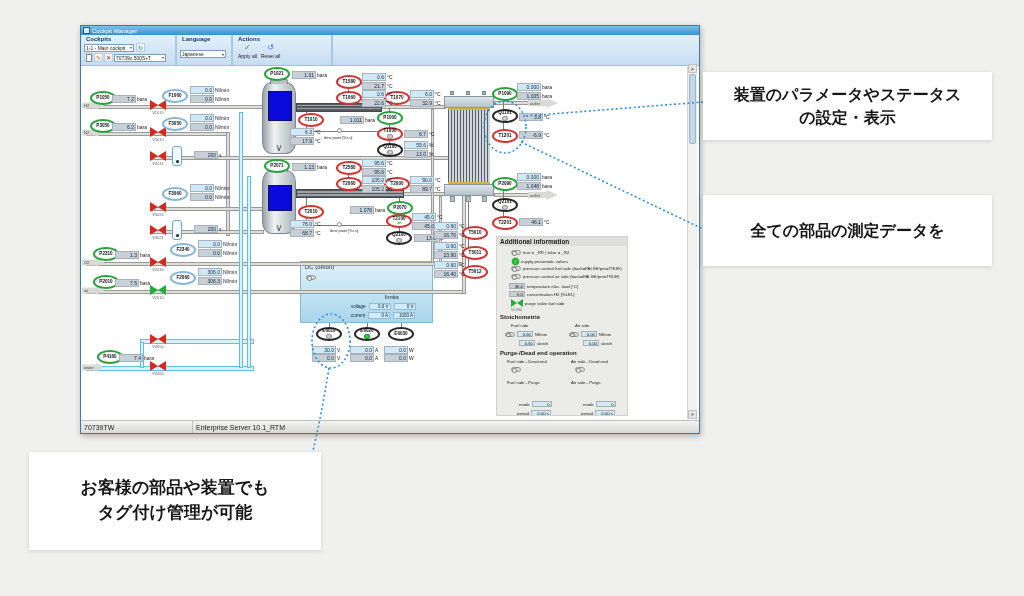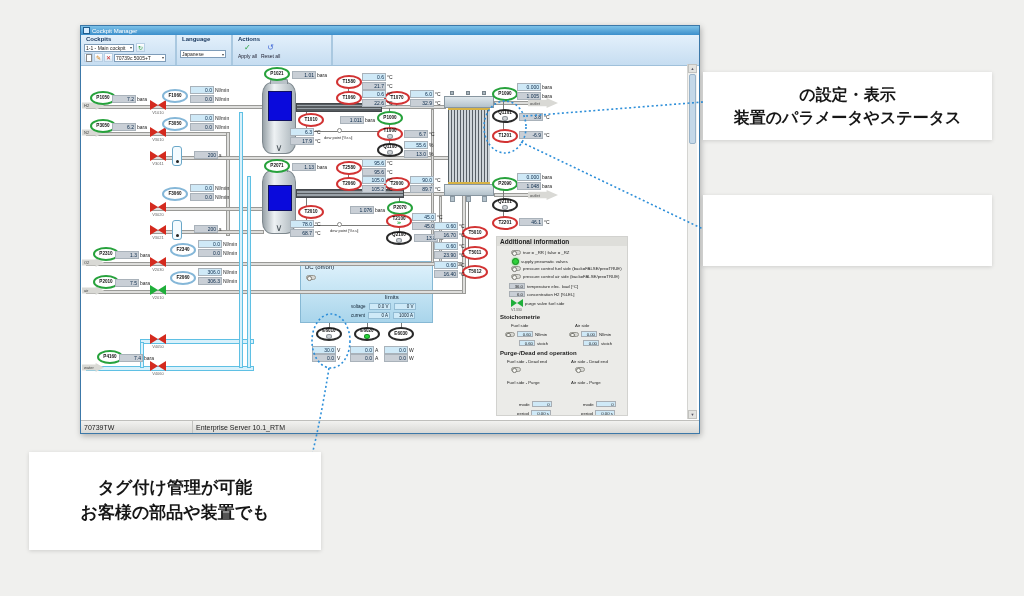--- a/index.html
+++ b/index.html
@@ -736,21 +736,22 @@
 
 <svg id="annot" width="1024" height="596">
     <ellipse cx="505" cy="127" rx="21" ry="26" fill="none" stroke="#2e8fd9" stroke-width="1.6" stroke-dasharray="2 2.5"></ellipse>
     <ellipse cx="331" cy="341" rx="19" ry="27" fill="none" stroke="#2e8fd9" stroke-width="1.6" stroke-dasharray="2 2.5"></ellipse>
     <line x1="526" y1="116" x2="703" y2="102" stroke="#2e8fd9" stroke-width="1.6" stroke-dasharray="2 2.5"></line>
     <line x1="521" y1="142" x2="703" y2="229" stroke="#2e8fd9" stroke-width="1.6" stroke-dasharray="2 2.5"></line>
     <path d="M329,368 Q321,418 312,455" fill="none" stroke="#2e8fd9" stroke-width="1.6" stroke-dasharray="2 2.5"></path>
   </svg>
 
 <div class="callout" id="co0" style="left: 703px; top: 72px; width: 289px; height: 68px; font-size: 16px;">
-  <div>の設定・表示</div>
-    <div>装置のパラメータやステータス</div>
+  <div>装置のパラメータやステータス</div>
+    <div>の設定・表示</div>
 </div>
 <div class="callout" id="co1" style="left: 703px; top: 195px; width: 289px; height: 71px; font-size: 16px;">
+  <div>全ての部品の測定データを</div>
 </div>
 <div class="callout" id="co2" style="left: 29px; top: 452px; width: 292px; height: 98px; font-size: 17px;">
-  <div>タグ付け管理が可能</div>
-    <div>お客様の部品や装置でも</div>
+  <div>お客様の部品や装置でも</div>
+    <div>タグ付け管理が可能</div>
 </div>
 
 </body></html>

